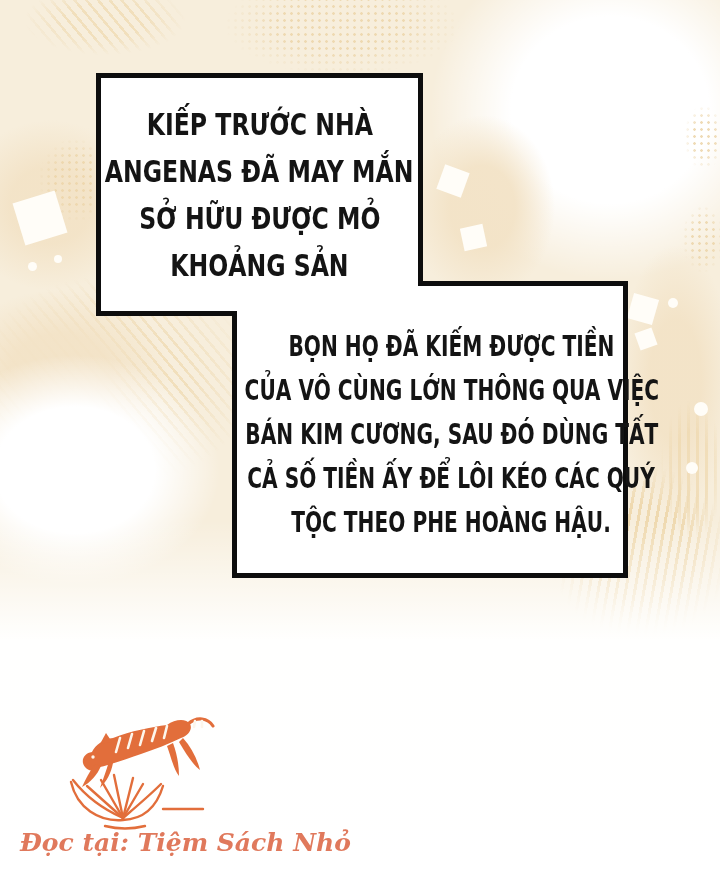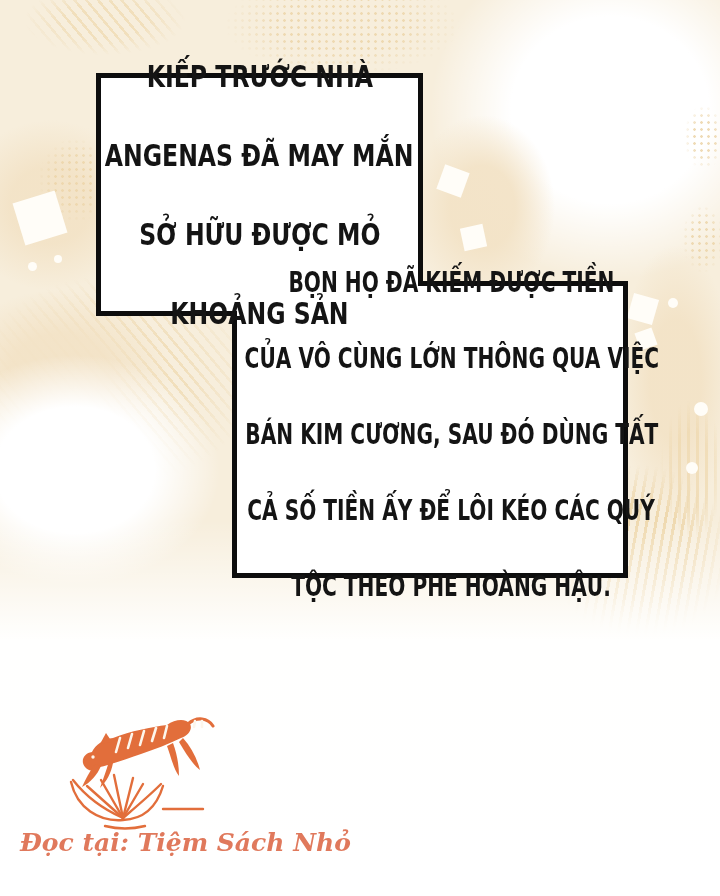--- a/index.html
+++ b/index.html
@@ -34,21 +34,21 @@
   }
   .wsq{position:absolute;background:#fffdf8;}
   .wdot{position:absolute;border-radius:50%;background:#fffdf8;}
   
   .bubble{position:absolute;background:#ffffff;border:5px solid #0d0d0d;box-sizing:border-box;z-index:2;}
   #bubble1{left:96px;top:73px;width:327px;height:243px;}
   #bubble2{left:232px;top:281px;width:396px;height:297px;}
   #join-patch{position:absolute;left:232px;top:281px;width:186px;height:30px;background:#ffffff;z-index:3;}
   .bubble-text{
     position:absolute;z-index:4;display:flex;flex-direction:column;
-    justify-content:center;align-items:center;color:#141414;font-weight:bold;gap:32px;
+    justify-content:center;align-items:center;color:#141414;font-weight:bold;
   }
   #bubble1-text{left:101px;top:78px;width:317px;height:233px;}
   #bubble2-text{left:237px;top:286px;width:386px;height:287px;padding-top:10px;box-sizing:border-box;padding-left:43px;}
   #bubble1-text .tline{font-size:31px;line-height:47px;white-space:nowrap;transform:scaleX(.76);}
   #bubble2-text .tline{font-size:28px;line-height:44px;white-space:nowrap;transform:scaleX(.72);}
   
   #watermark{position:absolute;left:20px;top:712px;width:260px;z-index:5;text-align:left;}
   #logo-art{display:block;margin:0 auto;}
   .wm-line{font-family:"DejaVu Serif",serif;font-style:italic;font-weight:bold;white-space:nowrap;}
   #wm-name{font-size:25px;color:#e0795c;margin-top:-6px;}

